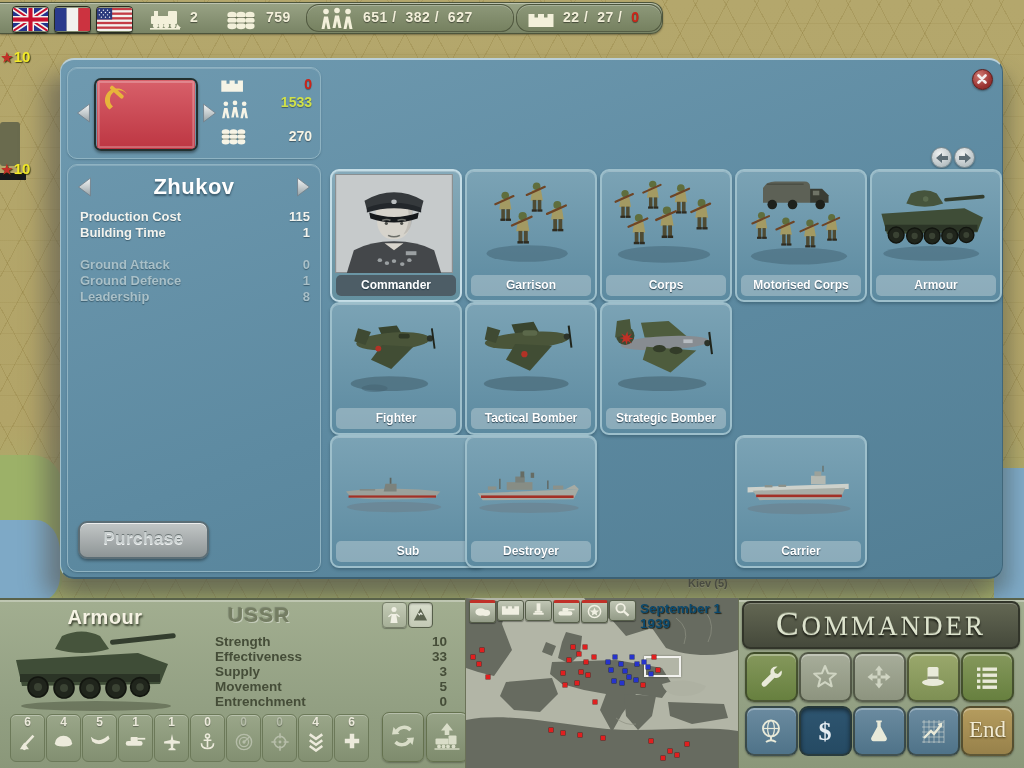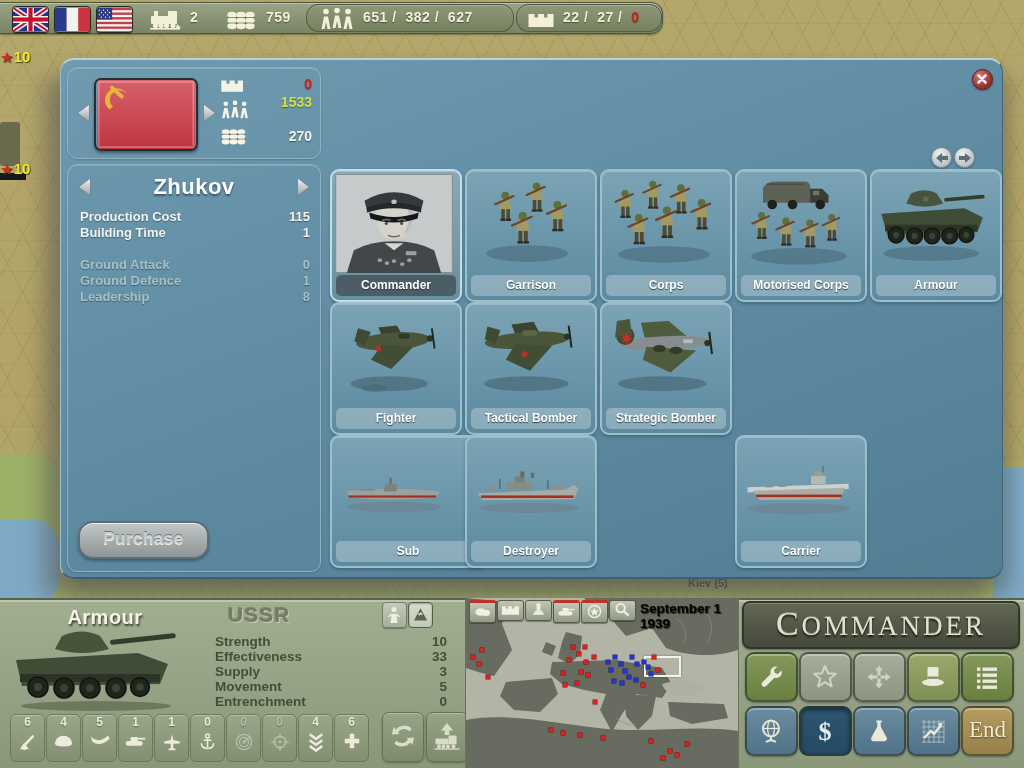--- a/index.html
+++ b/index.html
@@ -47,21 +47,21 @@
   .navtri{position:absolute;width:17px;height:22px;cursor:pointer;}
   .navtri svg{width:100%;height:100%;display:block;}
   .ussr-flag{position:absolute;left:26px;top:10px;width:100px;height:69px;border:2px solid #22302f;border-radius:7px;overflow:hidden;box-shadow:0 2px 3px rgba(0,0,0,.4);}
   .ussr-flag svg{display:block;width:100%;height:100%;}
   .cstat-ic{position:absolute;left:152px;color:#f6f4e6;}
   .cstat-v{position:absolute;width:92px;left:152px;text-align:right;font-weight:bold;font-size:14px;color:#f6f4e6;text-shadow:0 1px 1px rgba(0,0,0,.4);}
   .sel-title{position:absolute;left:24px;top:9px;width:204px;text-align:center;color:#fff;font-weight:bold;font-size:22px;letter-spacing:.5px;text-shadow:0 2px 2px rgba(20,45,60,.6);}
   .srow{position:absolute;left:12px;width:230px;font-weight:bold;font-size:13px;color:#f2f3ee;text-shadow:0 1px 1px rgba(20,45,60,.5);}
   .srow .sv{float:right;}
   .srow.muted{color:#a9c0c8;}
-  .purchase{position:absolute;left:10px;bottom:12px;width:127px;height:34px;border-radius:15px;
+  .purchase{position:absolute;left:10px;bottom:12px;width:127px;height:34px;border-radius:9px;
     background:linear-gradient(#c2c6c6,#8e9596);border:2px solid #5b6d75;
     box-shadow:inset 0 1px 0 rgba(255,255,255,.7), 0 2px 3px rgba(0,0,0,.35);
     color:#cdd3d3;font-weight:bold;font-size:17px;text-align:center;line-height:32px;
     text-shadow:0 -1px 0 #6e7777,0 1px 0 #eef1f1;letter-spacing:.5px;}
   .closebtn{position:absolute;right:9px;top:9px;width:19px;height:19px;border-radius:50%;
     background:radial-gradient(circle at 35% 30%,#d17b74,#9c3533 60%,#7c2221);border:1px solid #5e1a18;
     box-shadow:0 1px 2px rgba(0,0,0,.4);}
   .closebtn svg{position:absolute;left:4px;top:4px;}
   .circbtn{position:absolute;width:19px;height:19px;border-radius:50%;
     background:radial-gradient(circle at 40% 30%,#f0f2f2,#b9c2c5 70%,#9aa6aa);border:1px solid #7c8a8f;box-shadow:0 1px 2px rgba(0,0,0,.3);}
@@ -108,21 +108,21 @@
     box-shadow:inset 0 1px 0 rgba(255,255,255,.3),0 1px 2px rgba(0,0,0,.3);}
   .bigbtn svg{position:absolute;left:6px;top:9px;}
 
   
   .minimap{position:absolute;left:465px;top:598px;width:272px;height:170px;background:#b2b5a6;overflow:hidden;border-left:1px solid #6b7258;border-right:1px solid #6b7258;}
   .minimap svg.land{position:absolute;inset:0;}
   .mm-btn{position:absolute;top:2px;width:25px;height:19px;border-radius:3px;border:1px solid #555d49;
     background:linear-gradient(#c0c6b4,#939b87);color:#f0efe2;box-shadow:0 1px 1px rgba(0,0,0,.35);}
   .mm-btn.active{border-top:3px solid #c03028;}
   .mm-btn svg{position:absolute;left:3px;top:1px;}
-  .mm-date{position:absolute;left:143px;top:3px;color:#000000;font-weight:bold;font-size:13.5px;text-shadow:1px 1px 1px rgba(20,20,10,.8);}
+  .mm-date{position:absolute;left:143px;top:3px;color:#0c4a6e;font-weight:bold;font-size:13.5px;text-shadow:1px 1px 1px rgba(20,20,10,.8);}
   .dot{position:absolute;width:4px;height:4px;}
   .dot.r{background:#e01f1f;box-shadow:0 0 0 .5px #7d0f0f;}
   .dot.b{background:#2633cc;box-shadow:0 0 0 .5px #101a6e;}
   .viewport{position:absolute;border:2px solid #f2f2ee;box-shadow:0 0 2px rgba(0,0,0,.4);}
 
   
   .logo{position:absolute;left:742px;top:601px;width:274px;height:44px;border-radius:8px;
     background:linear-gradient(#62665553,#4a4e40);background:linear-gradient(#636753,#45493b);
     border:2px solid #32352a;box-shadow:inset 0 1px 0 rgba(255,255,255,.22),0 1px 2px rgba(0,0,0,.4);
     font-family:"Liberation Serif",serif;color:#dde3cd;text-align:center;line-height:42px;font-size:27px;letter-spacing:3px;

